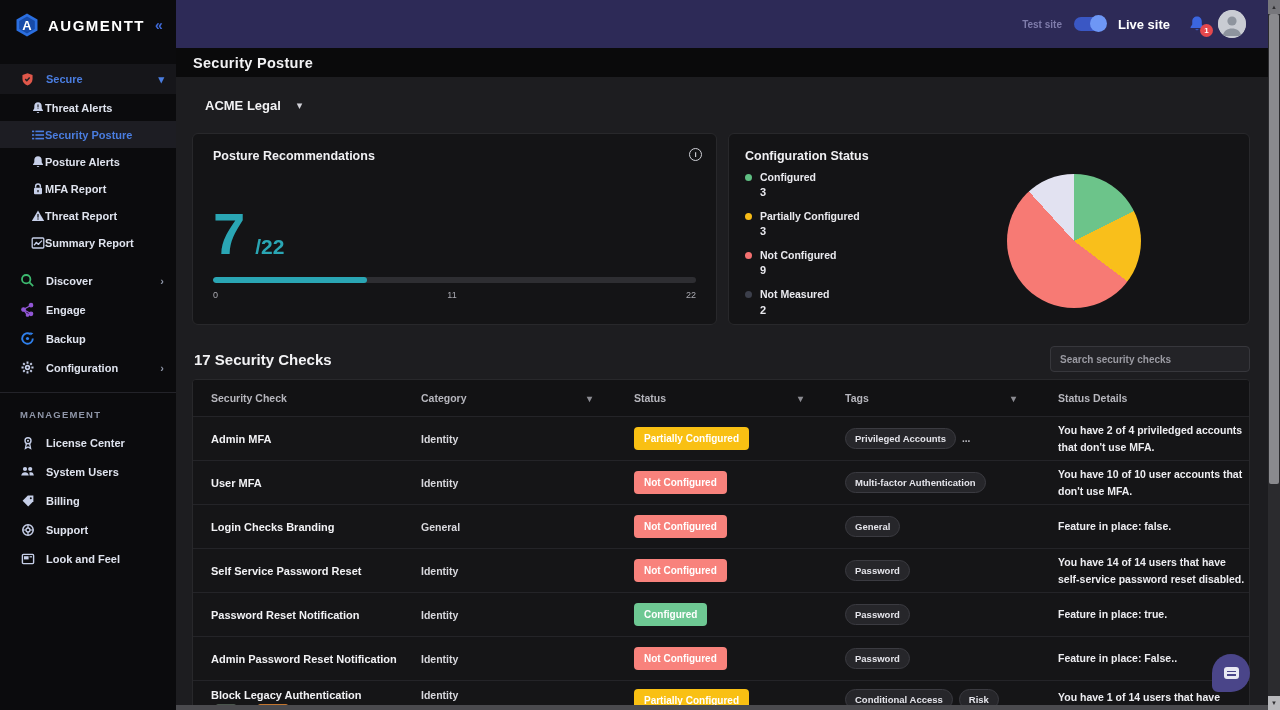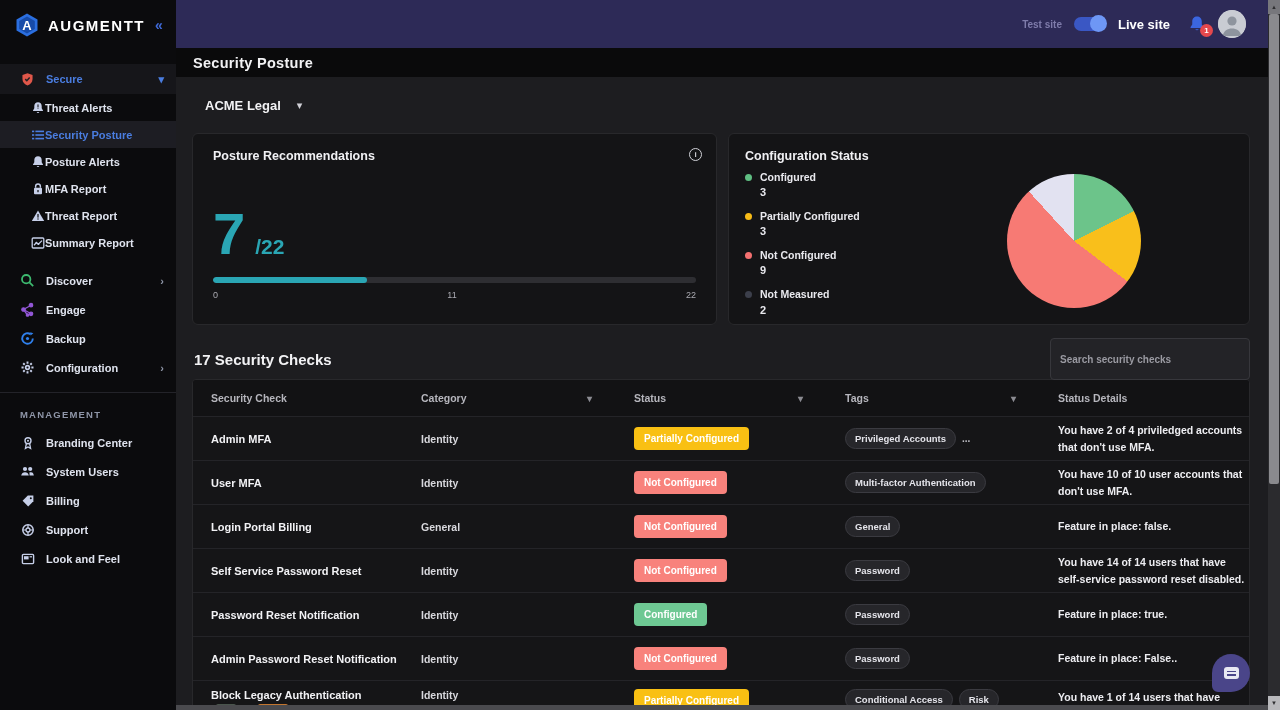--- a/index.html
+++ b/index.html
@@ -64,21 +64,21 @@
   .legend { display:flex; flex-direction:column; gap:12px; }
   .legend-item { display:flex; gap:8px; }
   .dot { width:7px; height:7px; border-radius:50%; margin-top:3px; flex:0 0 7px; }
   .legend-lbl { color:#e9e9ee; font-size:10.5px; font-weight:bold; line-height:1.25; }
   .legend-val { color:#e9e9ee; font-size:11px; font-weight:bold; margin-top:2px; }
   .pie { width:134px; height:134px; border-radius:50%; position:absolute; right:108px; top:40px; }
 
   
   .checks-header { display:flex; align-items:center; justify-content:space-between; margin-top:14px; height:40px; }
   .checks-title { color:#f2f2f4; font-size:15px; font-weight:bold; padding-left:2px; }
-  .search-box { width:200px; height:42px; background:#232327; border:1px solid #37373c; border-radius:4px;
+  .search-box { width:200px; height:26px; background:#232327; border:1px solid #37373c; border-radius:4px;
     color:#e5e5ea; font-size:10px; padding:0 9px; outline:none; font-family:"Liberation Sans",sans-serif; }
   .search-box::placeholder { color:#9a9aa2; font-weight:bold; }
 
   .table { background:#151517; border:1px solid #28282b; border-radius:4px 4px 0 0; overflow:hidden; }
   .trow { display:grid; grid-template-columns:210px 213px 211px 213px 1fr; align-items:center; }
   .thead { height:36px; background:#121214; }
   .th { color:#b6b6bd; font-size:10.5px; font-weight:bold; padding-left:18px; display:flex; align-items:center; justify-content:space-between; padding-right:24px; }
   .th .colchev { color:#8b8b92; font-size:10px; cursor:pointer; }
   .tr { height:44px; border-top:1px solid #242428; }
   .td { padding-left:18px; }
@@ -268,21 +268,21 @@
   <div class="mgmt-label">MANAGEMENT</div>
 
   <div class="nav-item">
     <span class="icon14">
       <svg width="14" height="14" viewBox="0 0 14 14">
           <circle cx="7" cy="4.8" r="3" fill="none" stroke="#c6cfe8" stroke-width="1.4"></circle>
           <circle cx="7" cy="4.8" r="1" fill="#c6cfe8"></circle>
           <path d="M5.4 7.5 4.4 12.4l2.6-1.4 2.6 1.4-1-4.9" fill="none" stroke="#c6cfe8" stroke-width="1.3"></path>
         </svg>
     </span>
-    <span class="lbl">Branding Center</span>
+    <span class="lbl">License Center</span>
   </div>
 
   <div class="nav-item">
     <span class="icon14">
       <svg width="15" height="15" viewBox="0 0 15 15">
           <g fill="#c6cfe8">
             <circle cx="5" cy="5" r="2.1"></circle>
             <circle cx="10.2" cy="5" r="2.1"></circle>
             <path d="M1.2 11.6c.3-2.2 1.9-3.4 3.8-3.4s3.5 1.2 3.8 3.4z"></path>
             <path d="M9.4 8.6c.5-.3 1-.4 1.6-.4 1.7 0 2.6 1.2 2.8 3.4H9.6"></path>
@@ -459,21 +459,21 @@
       <div class="td name">User MFA</div>
       <div class="td cat">Identity</div>
       <div class="td"><span class="status-badge" style="background: rgb(248, 130, 124);">Not Configured</span></div>
       <div class="td tagrow">
           <span class="tag">Multi-factor Authentication</span>
         </div>
       <div class="td details">You have 10 of 10 user accounts that don't use MFA.</div>
     </div>
 
     <div class="trow tr">
-      <div class="td name">Login Portal Billing</div>
+      <div class="td name">Login Checks Branding</div>
       <div class="td cat">General</div>
       <div class="td"><span class="status-badge" style="background: rgb(248, 130, 124);">Not Configured</span></div>
       <div class="td tagrow">
           <span class="tag">General</span>
         </div>
       <div class="td details">Feature in place: false.</div>
     </div>
 
     <div class="trow tr">
       <div class="td name">Self Service Password Reset</div>

